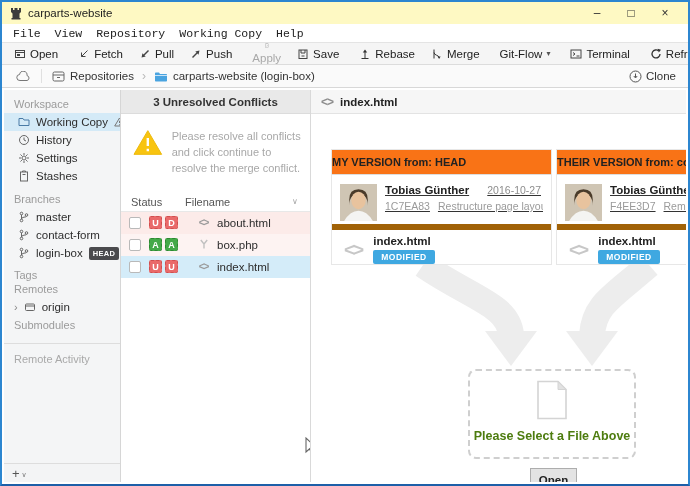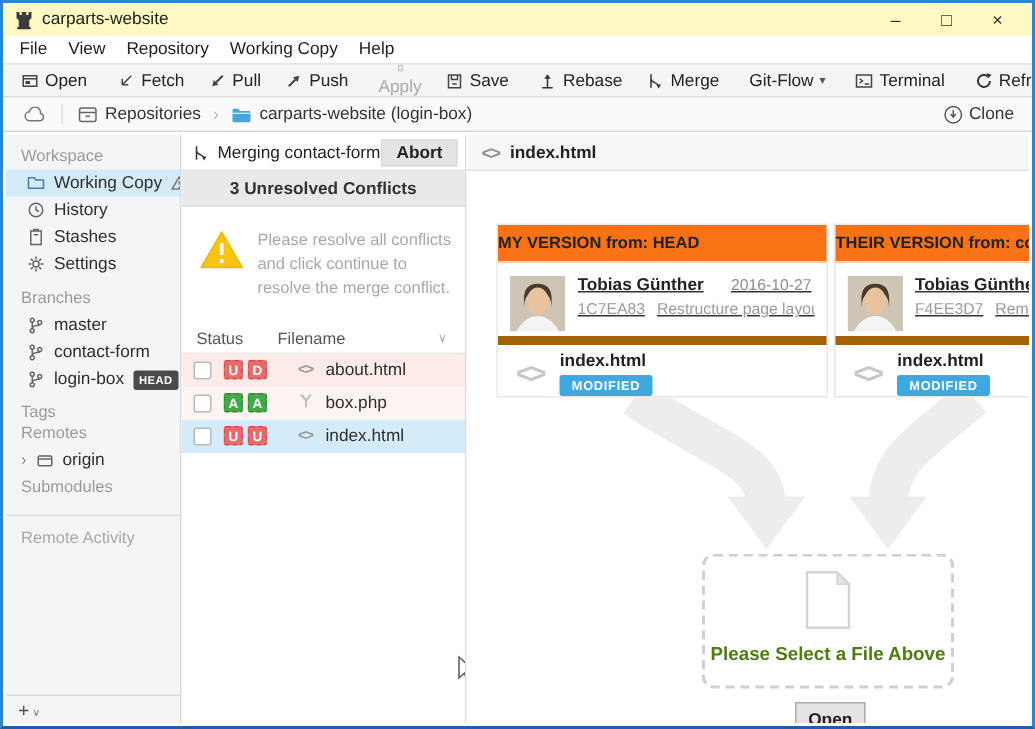--- a/index.html
+++ b/index.html
@@ -9,21 +9,21 @@
 
   
   .titlebar { height:22px; display:flex; align-items:center; padding:0 6px; background:#fef9c3; }
   .titlebar .app-icon { margin:0 6px 0 2px; display:flex; }
   .titlebar .title { font-size:11.5px; color:#222; }
   .win-controls { margin-left:auto; display:flex; }
   .win-btn { width:34px; text-align:center; font-size:12px; color:#333; cursor:default; line-height:20px; }
 
   
   .menubar { height:18px; display:flex; align-items:center; padding-left:4px; background:#fff; }
-  .menu-item { padding:0 7px; font-size:11.5px; color:#222; white-space:nowrap; }
+  .menu-item { padding:0 7px; font-size:11.5px; color:#222; white-space:nowrap;font-family:Liberation Mono, monospace; }
 
   
   .toolbar { height:23px; display:flex; align-items:center; background:#f5f5f5; border-top:1px solid #e4e4e4; border-bottom:1px solid #dcdcdc; padding:0 4px; }
   .tbtn { display:flex; align-items:center; gap:4px; padding:0 8px; height:100%; font-size:11.5px; color:#222; white-space:nowrap; }
   .tbtn.disabled { color:#a8a8a8;flex-direction:column; }
   .tsep { width:1px; height:15px; background:#d5d5d5; margin:0 2px; }
   .icon12 { width:12px; height:12px; display:block; }
 
   
   .crumbbar { height:23px; display:flex; align-items:center; background:#fafafa; border-bottom:1px solid #d8d8d8; padding:0 8px; font-size:11.5px; }
@@ -270,37 +270,37 @@
         <span class="sbicon">
             <svg class="icon12" viewBox="0 0 12 12">
               <circle cx="6" cy="6" r="4.5" fill="none" stroke="#666"></circle>
               <path d="M6 3.5V6l2 1" fill="none" stroke="#666"></path>
             </svg>
           </span>
         <span>History</span>
       </div>
       <div class="sb-item">
         <span class="sbicon">
-            <svg class="icon12" viewBox="0 0 12 12" fill="none" stroke="#666">
-              <rect x="2.5" y="2" width="7" height="9"></rect>
-              <path d="M4.5 2v-1h3v1M4.5 4.5h3"></path>
-            </svg>
-          </span>
-        <span>Stashes</span>
-      </div>
-      <div class="sb-item">
-        <span class="sbicon">
             <svg class="icon12" viewBox="0 0 12 12">
               <circle cx="6" cy="6" r="2" fill="none" stroke="#666"></circle>
               <g stroke="#666">
                 <path d="M6 1v2M6 9v2M1 6h2M9 6h2M2.5 2.5l1.4 1.4M8.1 8.1l1.4 1.4M9.5 2.5L8.1 3.9M3.9 8.1L2.5 9.5"></path>
               </g>
             </svg>
           </span>
         <span>Settings</span>
+      </div>
+      <div class="sb-item">
+        <span class="sbicon">
+            <svg class="icon12" viewBox="0 0 12 12" fill="none" stroke="#666">
+              <rect x="2.5" y="2" width="7" height="9"></rect>
+              <path d="M4.5 2v-1h3v1M4.5 4.5h3"></path>
+            </svg>
+          </span>
+        <span>Stashes</span>
       </div>
       <div class="sb-header" style="margin-top:5px;">Branches</div>
       <div class="sb-item">
         <span class="sbicon">
             <svg class="icon12" viewBox="0 0 12 12" fill="none" stroke="#666">
               <circle cx="3.5" cy="2.5" r="1.3"></circle>
               <circle cx="3.5" cy="9.5" r="1.3"></circle>
               <circle cx="8.5" cy="4" r="1.3"></circle>
               <path d="M3.5 3.8v4.4M3.5 8c0-2.5 5-1.5 5-2.7"></path>
             </svg>
@@ -345,28 +345,20 @@
       <div class="sb-header">Submodules</div>
       <div class="sb-divider"></div>
       <div class="sb-remote-activity">Remote Activity</div>
       <div class="sb-footer">
         <span class="sb-plus">+</span>
         <span class="sb-plus-chev">∨</span>
       </div>
     </div>
 
     <div class="merge-panel">
-      <div class="merge-header">
-        <svg width="12" height="12" viewBox="0 0 12 12">
-            <path d="M3 1.5v9M3 4.5c0 3 5 2.5 5 5" stroke="#333" fill="none"></path>
-            <path d="M6.6 8.4h3L8.1 11z" fill="#333"></path>
-          </svg>
-        <span class="merge-title">Merging contact-form</span>
-        <span class="abort-btn">Abort</span>
-      </div>
       <div class="conflicts-bar">3 Unresolved Conflicts</div>
       <div class="warnblock">
         <svg width="30" height="27" viewBox="0 0 30 27">
             <path d="M15 1.5L29 25.5H1z" fill="#f8c410" stroke="#edb90c" stroke-linejoin="round"></path>
             <path d="M15 9v8M15 19.8v2.6" stroke="#fff" stroke-width="2.4"></path>
           </svg>
         <div class="warntext">Please resolve all conflicts and click continue to resolve the merge conflict.</div>
       </div>
       <div class="ftable">
         <div class="ftable-head">

